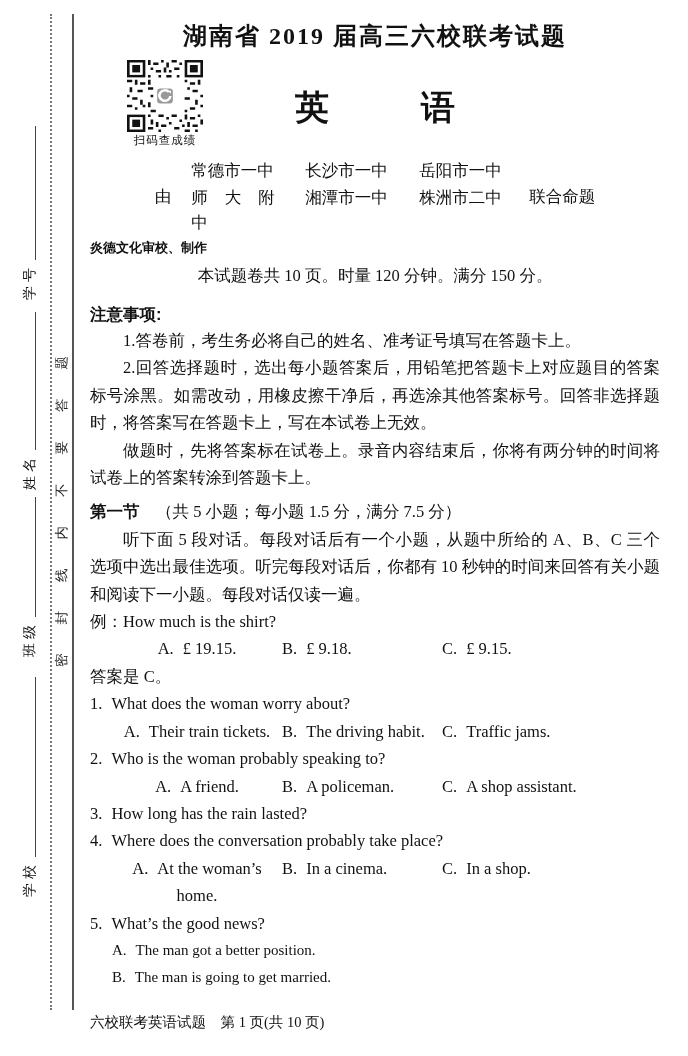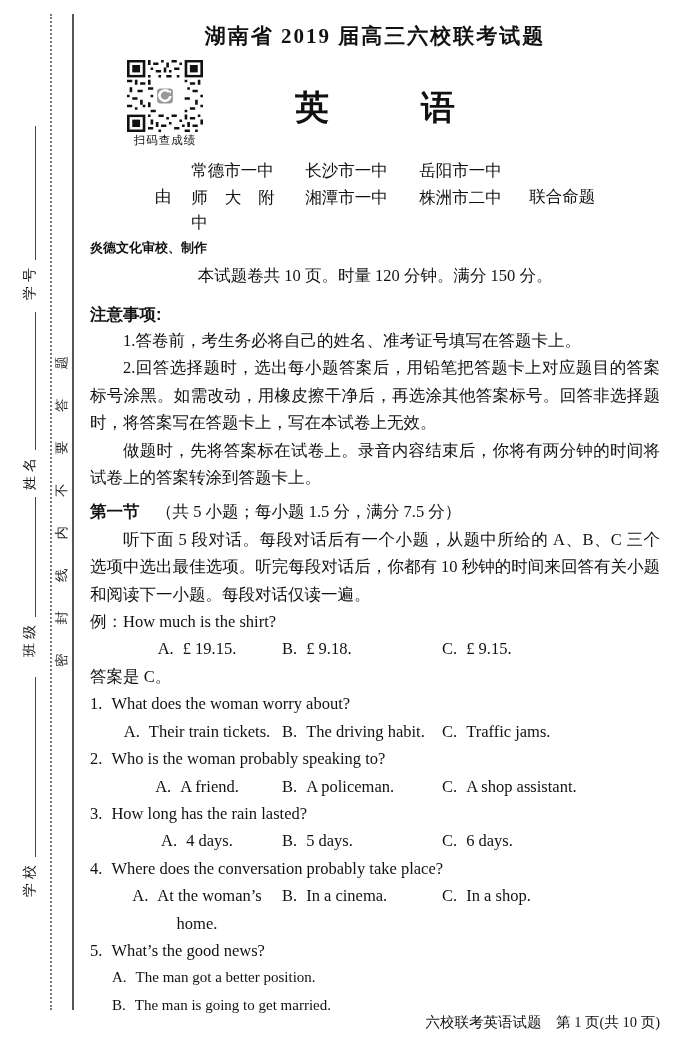--- a/index.html
+++ b/index.html
@@ -16,21 +16,21 @@
   .sline{flex:1;border-bottom:1.5px solid #444;margin:0 2px 3px 4px;}
   #f-id{width:176px;left:-59px;top:202px;}
   #f-name{width:180px;left:-61px;top:390px;}
   #f-class{width:162px;left:-52px;top:566px;}
   #f-school{width:222px;left:-82px;top:776px;}
   .sealtext{position:absolute;width:345px;height:20px;left:-110px;top:487px;
         transform:rotate(-90deg);text-align:center;white-space:nowrap;
         font-size:13.5px;letter-spacing:29px;color:#222;}
   
   .content{position:absolute;left:90px;top:0;width:570px;}
-  .main-title{margin:16px 0 4px 0;text-align:center;font-size:21px;font-weight:bold;
+  .main-title{margin:16px 0 4px 0;text-align:center;font-size:24px;font-weight:bold;
         letter-spacing:2px;line-height:40px;}
   .subject-row{margin-top:28px;height:48px;display:flex;justify-content:center;
         align-items:center;gap:92px;font-size:34px;font-weight:bold;
         font-family:"Liberation Sans","DejaVu Sans",sans-serif;}
   .qr-wrap{position:absolute;left:36px;top:60px;width:78px;text-align:center;}
   .qr-wrap svg{display:block;width:76px;height:72px;margin:0 auto;}
   .qr-caption{font-size:11.5px;margin-top:1px;letter-spacing:1px;
         font-family:"Liberation Sans","DejaVu Sans",sans-serif;}
   .composers{margin-top:26px;display:flex;justify-content:center;align-items:center;
         gap:20px;font-size:16.5px;}
@@ -50,21 +50,21 @@
   .sec-heading{margin:0;font-size:16.5px;line-height:27.4px;}
   .sec-heading .hb{font-weight:bold;font-family:"Liberation Sans","DejaVu Sans",sans-serif;}
   .part-gap{margin-top:7px;}
   .opt-row{display:flex;padding-left:22px;font-size:16.5px;line-height:27.4px;}
   .oA{width:170px;text-align:center;}
   .oB{width:160px;}
   .oC{flex:1;}
   .opt-label{margin-right:9px;}
   .q-num{margin-right:9px;}
   .opt-stack .opt{display:block;padding-left:22px;font-size:15px;line-height:27.4px;font-family:Liberation Serif, serif;}
-  .footer{position:absolute;left:90px;top:1013px;width:570px;text-align:right;
+  .footer{position:absolute;left:90px;top:1013px;width:570px;text-align:left;
         font-size:14.5px;}
 </style>
 </head>
 <body>
 
 <div class="page">
 
   <div class="sfield" id="f-id">
     <span class="slabel">学号</span>
       <span class="sline"></span>
@@ -167,25 +167,20 @@
       <p class="line"><span class="q-num">2.</span><span>Who is the woman probably speaking to?</span></p>
       <div class="opt-row">
         <span class="oA"><span class="opt-label">A.</span><span>A friend.</span></span>
         <span class="oB"><span class="opt-label">B.</span><span>A policeman.</span></span>
         <span class="oC"><span class="opt-label">C.</span><span>A shop assistant.</span></span>
       </div>
     </div>
 
     <div>
       <p class="line"><span class="q-num">3.</span><span>How long has the rain lasted?</span></p>
-      <div class="opt-row">
-        <span class="oA"><span class="opt-label">A.</span><span>4 days.</span></span>
-        <span class="oB"><span class="opt-label">B.</span><span>5 days.</span></span>
-        <span class="oC"><span class="opt-label">C.</span><span>6 days.</span></span>
-      </div>
     </div>
 
     <div>
       <p class="line"><span class="q-num">4.</span><span>Where does the conversation probably take place?</span></p>
       <div class="opt-row">
         <span class="oA"><span class="opt-label">A.</span><span>At the woman’s home.</span></span>
         <span class="oB"><span class="opt-label">B.</span><span>In a cinema.</span></span>
         <span class="oC"><span class="opt-label">C.</span><span>In a shop.</span></span>
       </div>
     </div>

